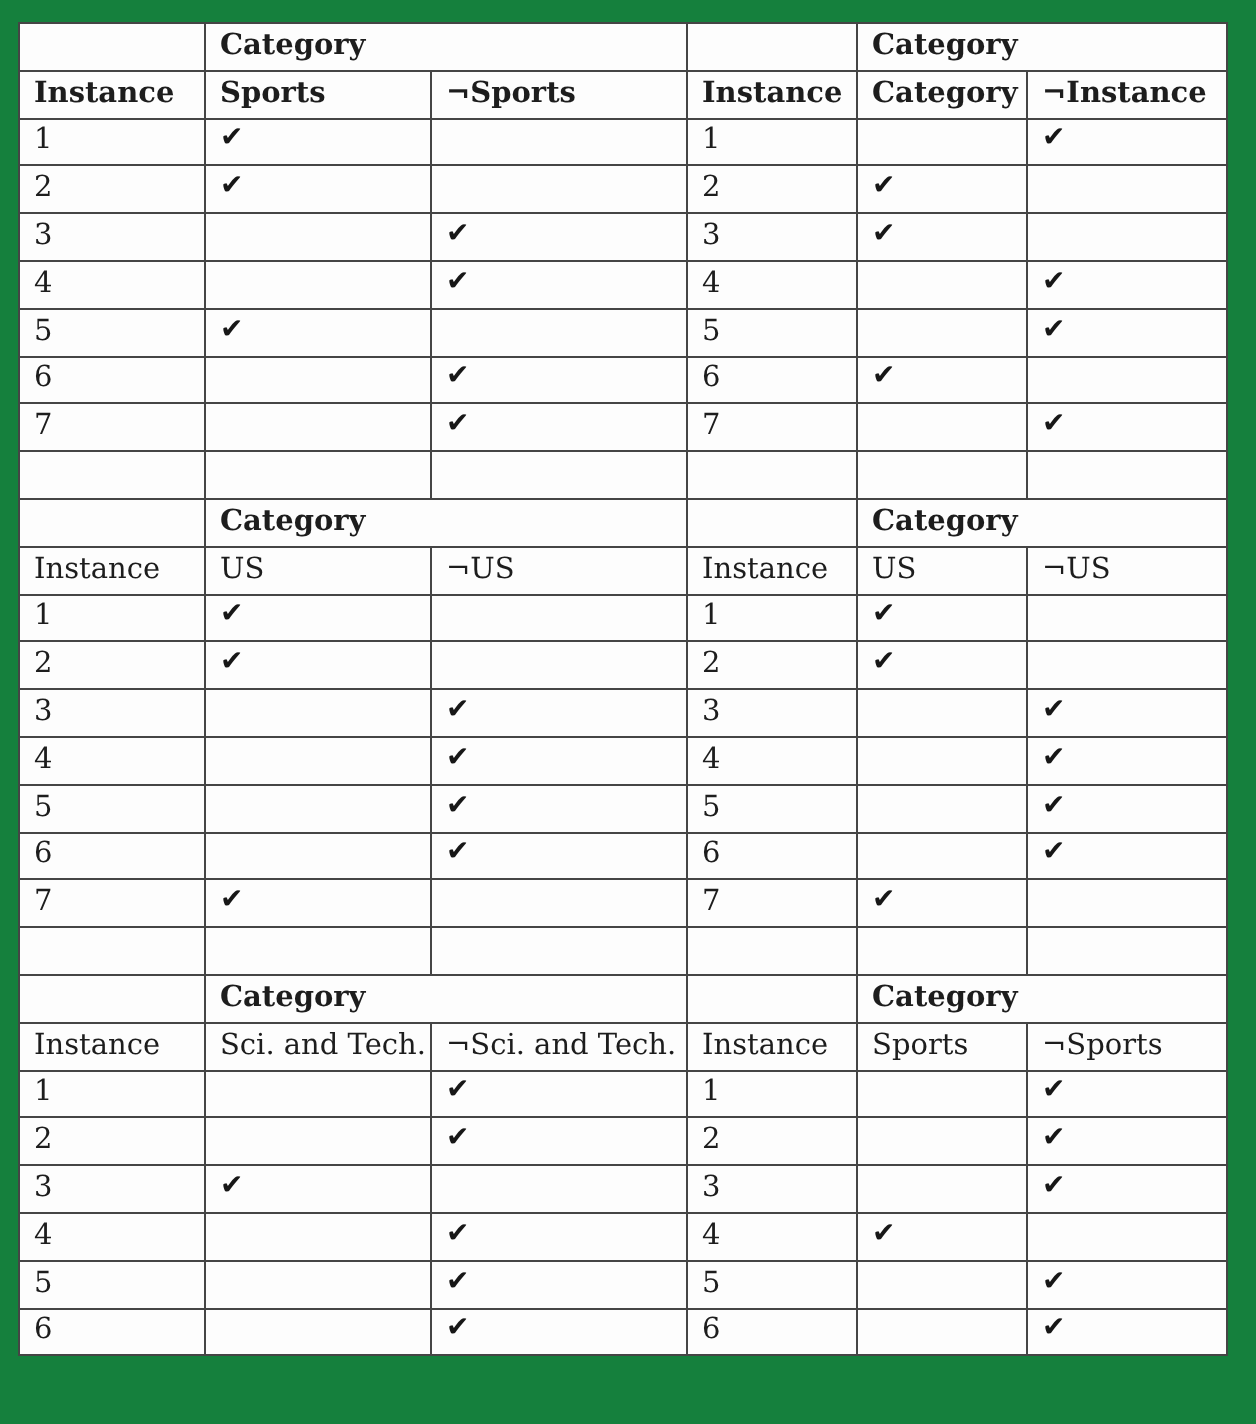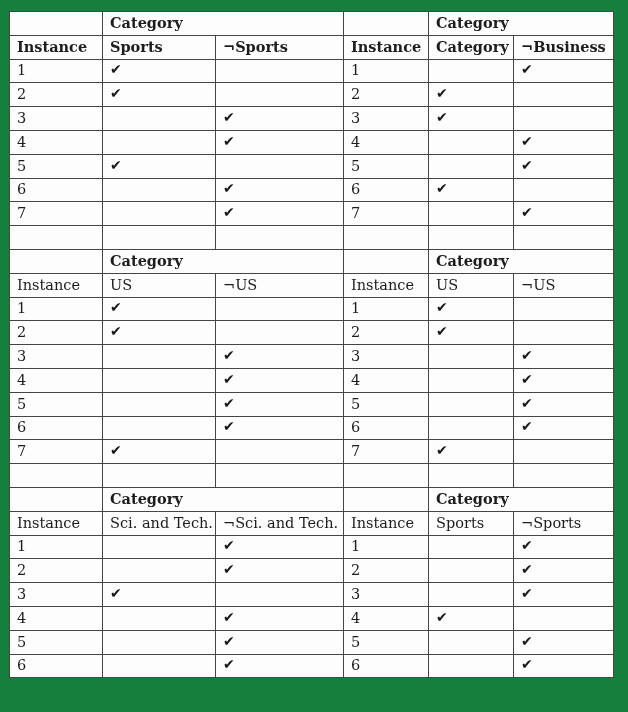--- a/index.html
+++ b/index.html
@@ -55,21 +55,21 @@
           <td colspan="2" class="b">Category</td>
           <td></td>
           <td colspan="2" class="b">Category</td>
         </tr>
         <tr>
           <td class="b">Instance</td>
           <td class="b">Sports</td>
           <td class="b">¬Sports</td>
           <td class="b">Instance</td>
           <td class="b">Category</td>
-          <td class="b">¬Business</td>
+          <td class="b">¬Instance</td>
         </tr>
         <tr>
           <td>1</td>
           <td><span class="check">✔</span></td>
           <td></td>
           <td>1</td>
           <td></td>
           <td><span class="check">✔</span></td>
         </tr>
         <tr>

